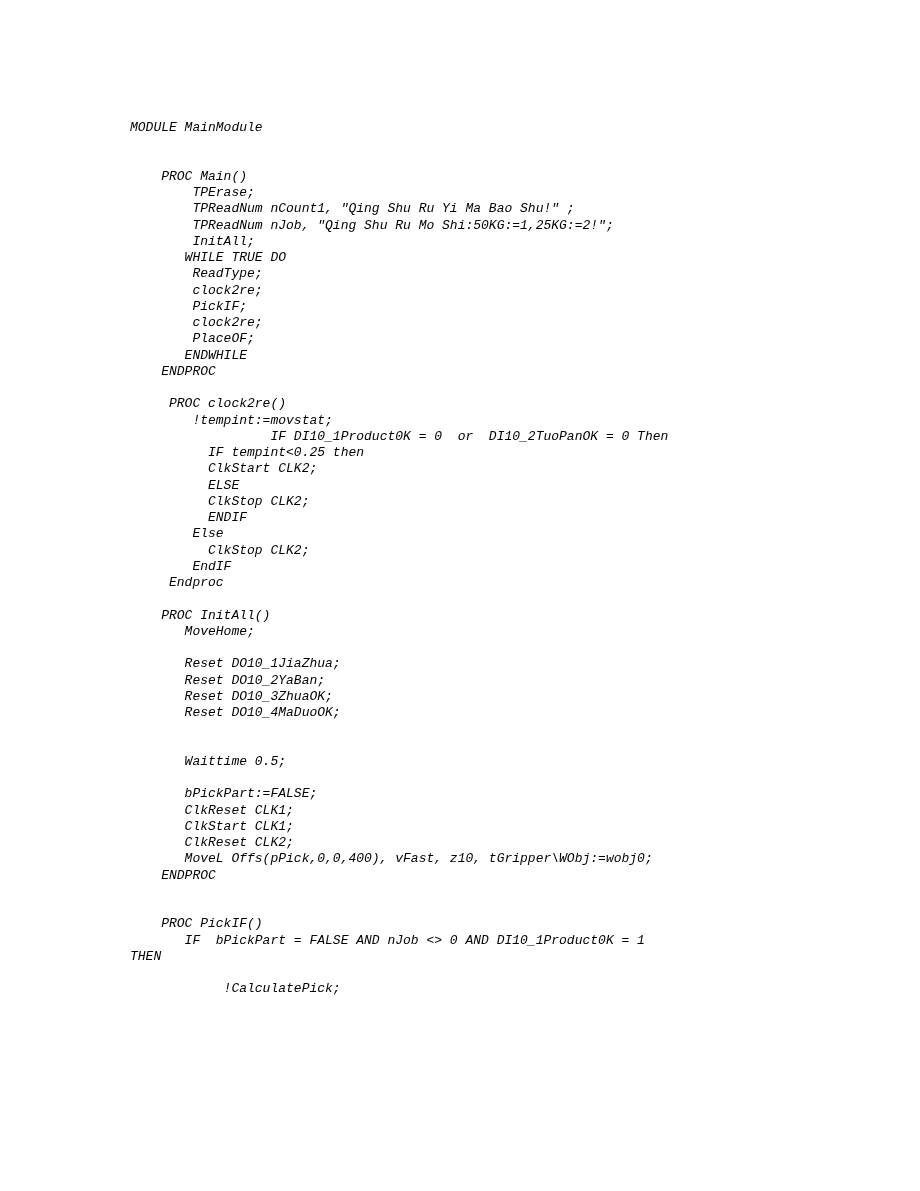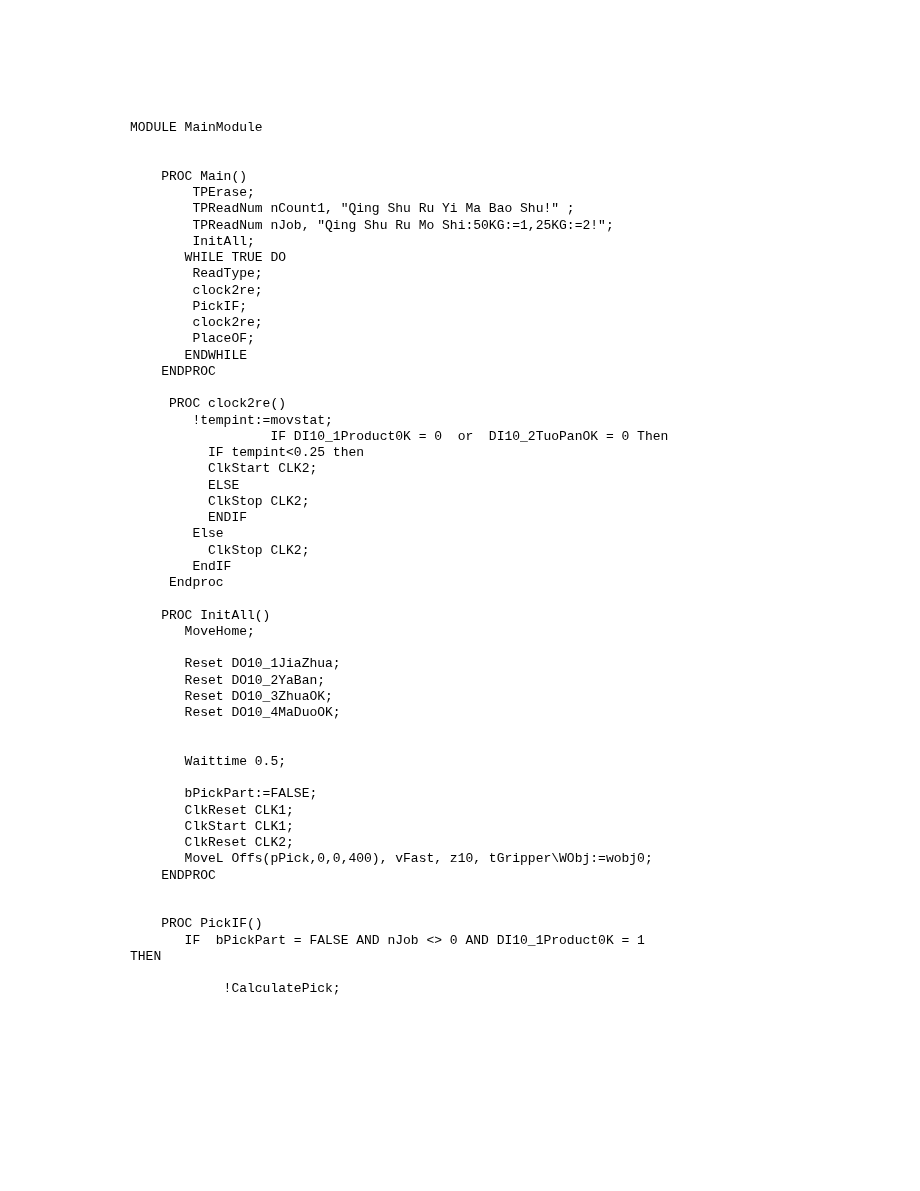--- a/index.html
+++ b/index.html
@@ -10,20 +10,21 @@
       font-size: 13px;
       line-height: 1.25;
       color: #000000;
     }
     .page {
       width: 920px;
       height: 1155px;
       padding: 120px 54px 0 130px;
       box-sizing: border-box;
       white-space: pre;
+      font-style: italic;
     }
   </style>
 </head>
 <body>
 
 <div class="page"><span>MODULE MainModule
 
 
     PROC Main()
         TPErase;

